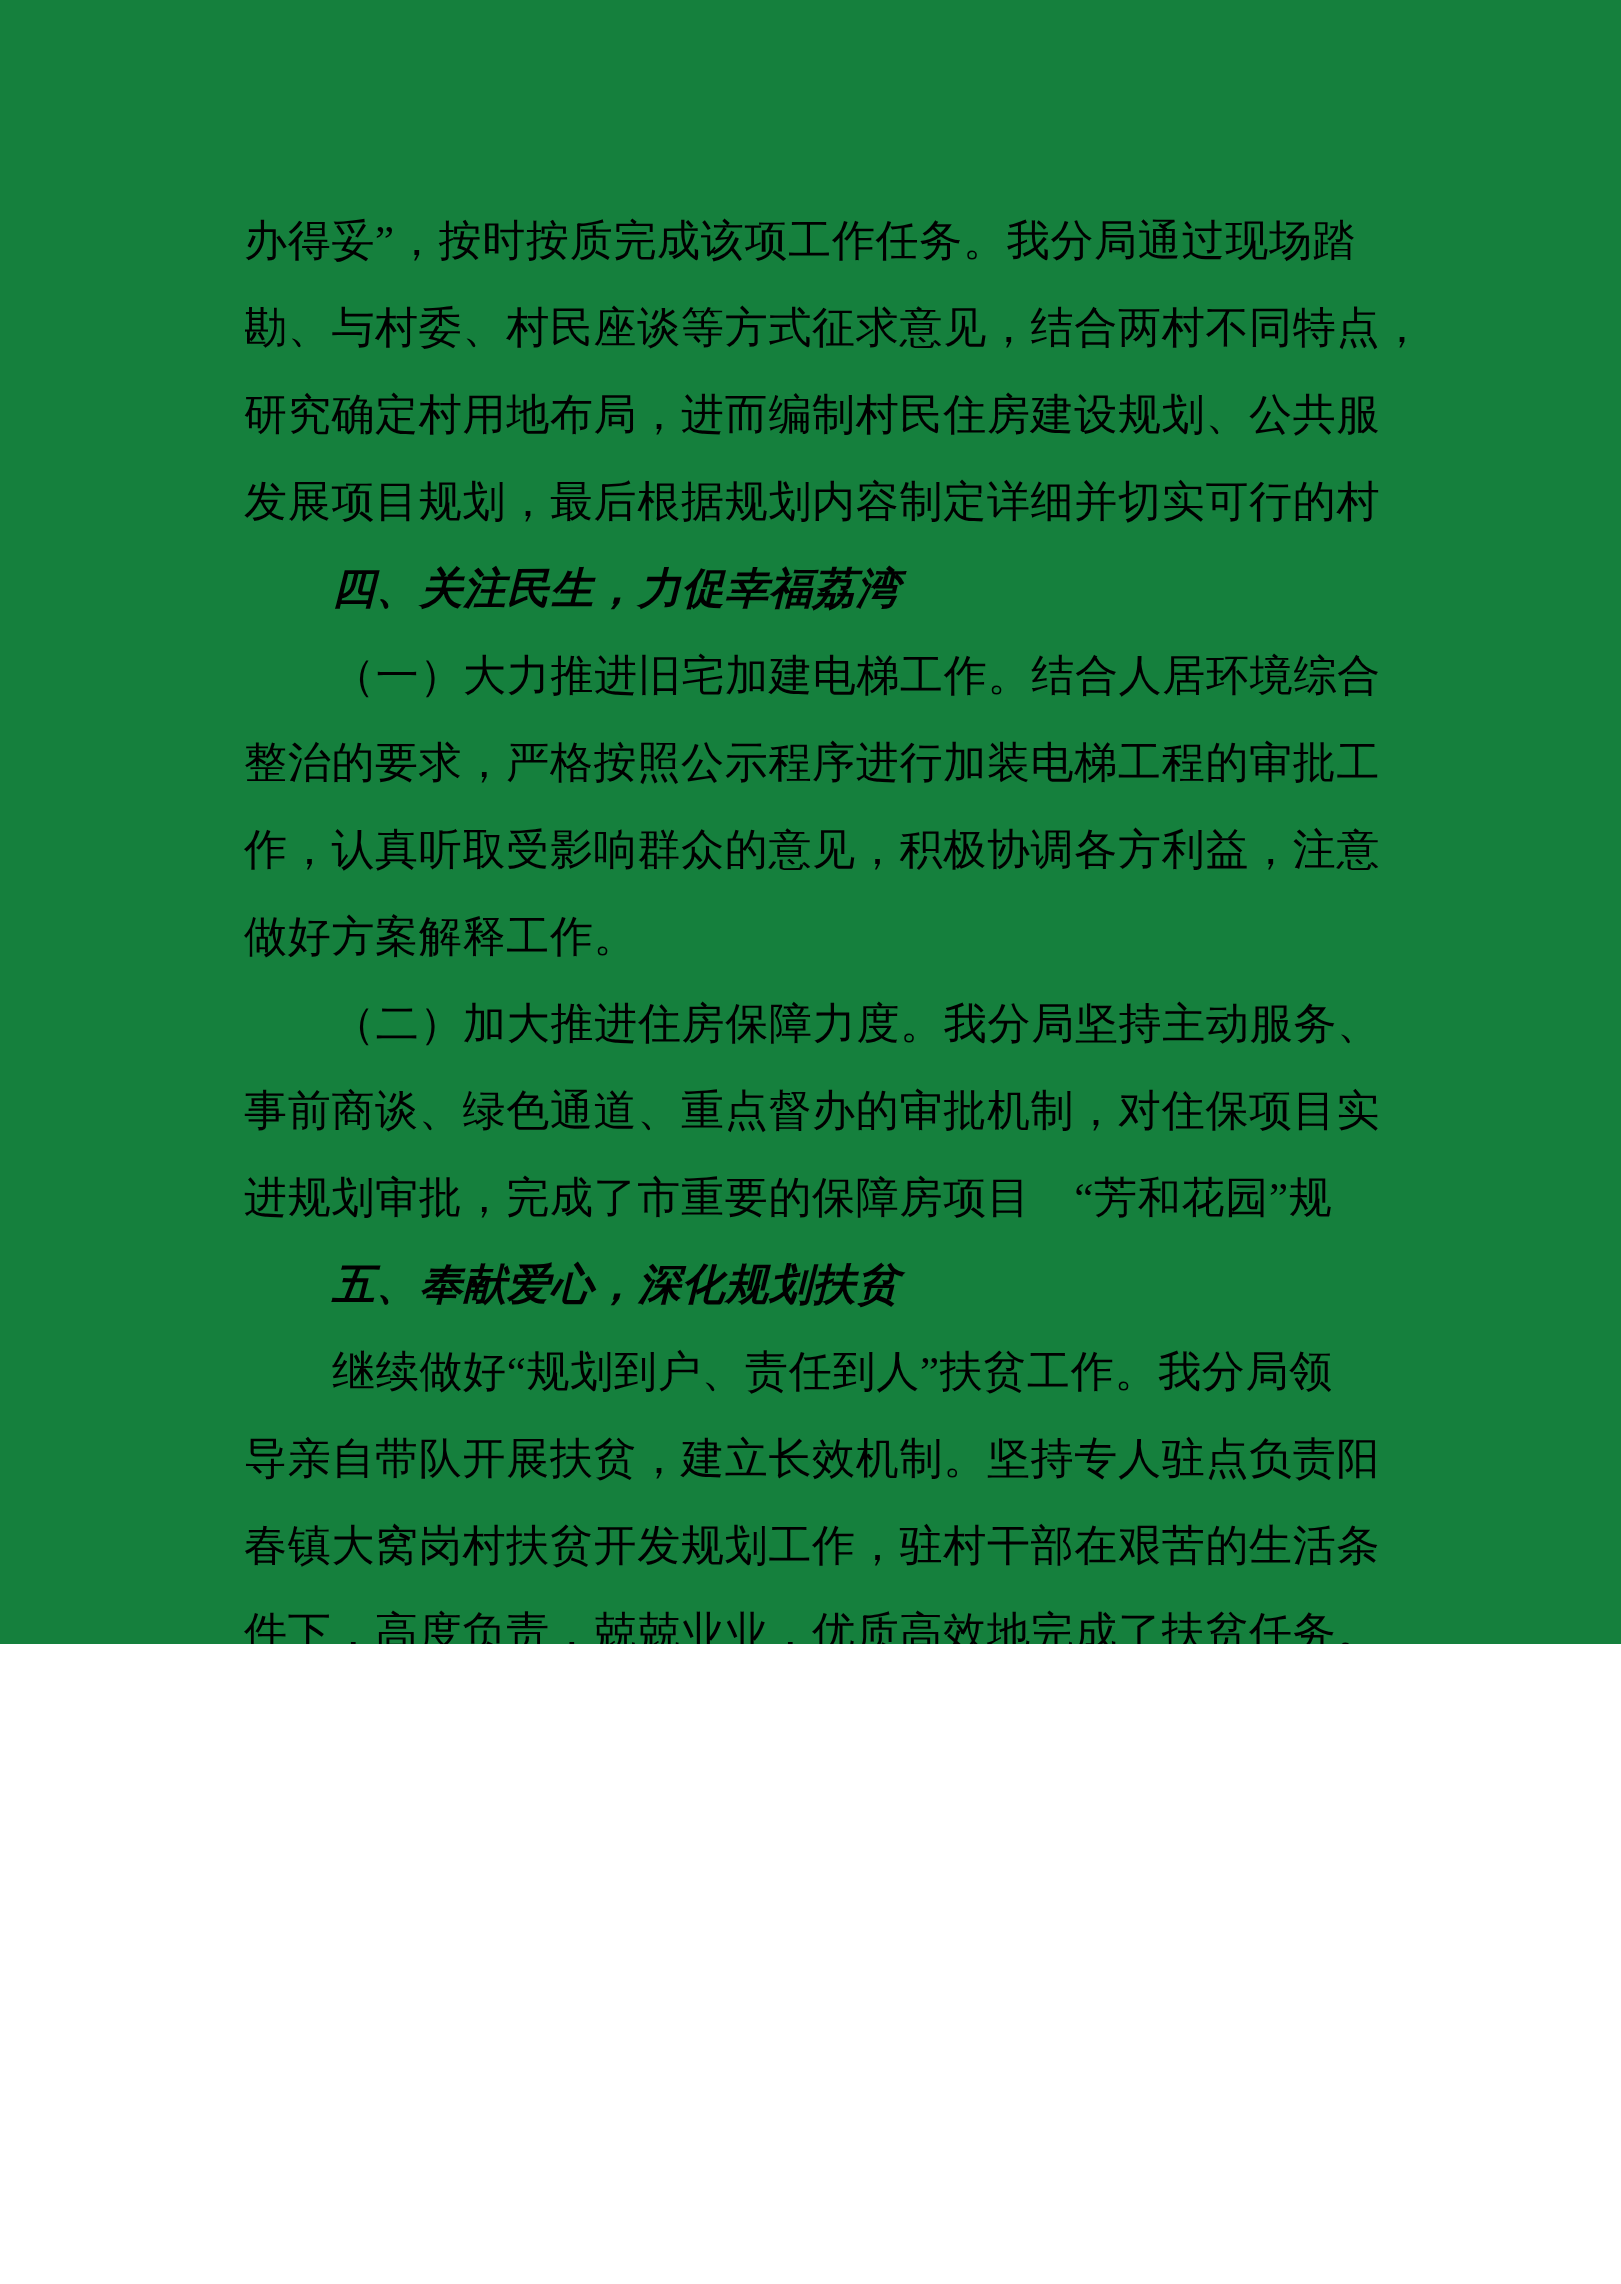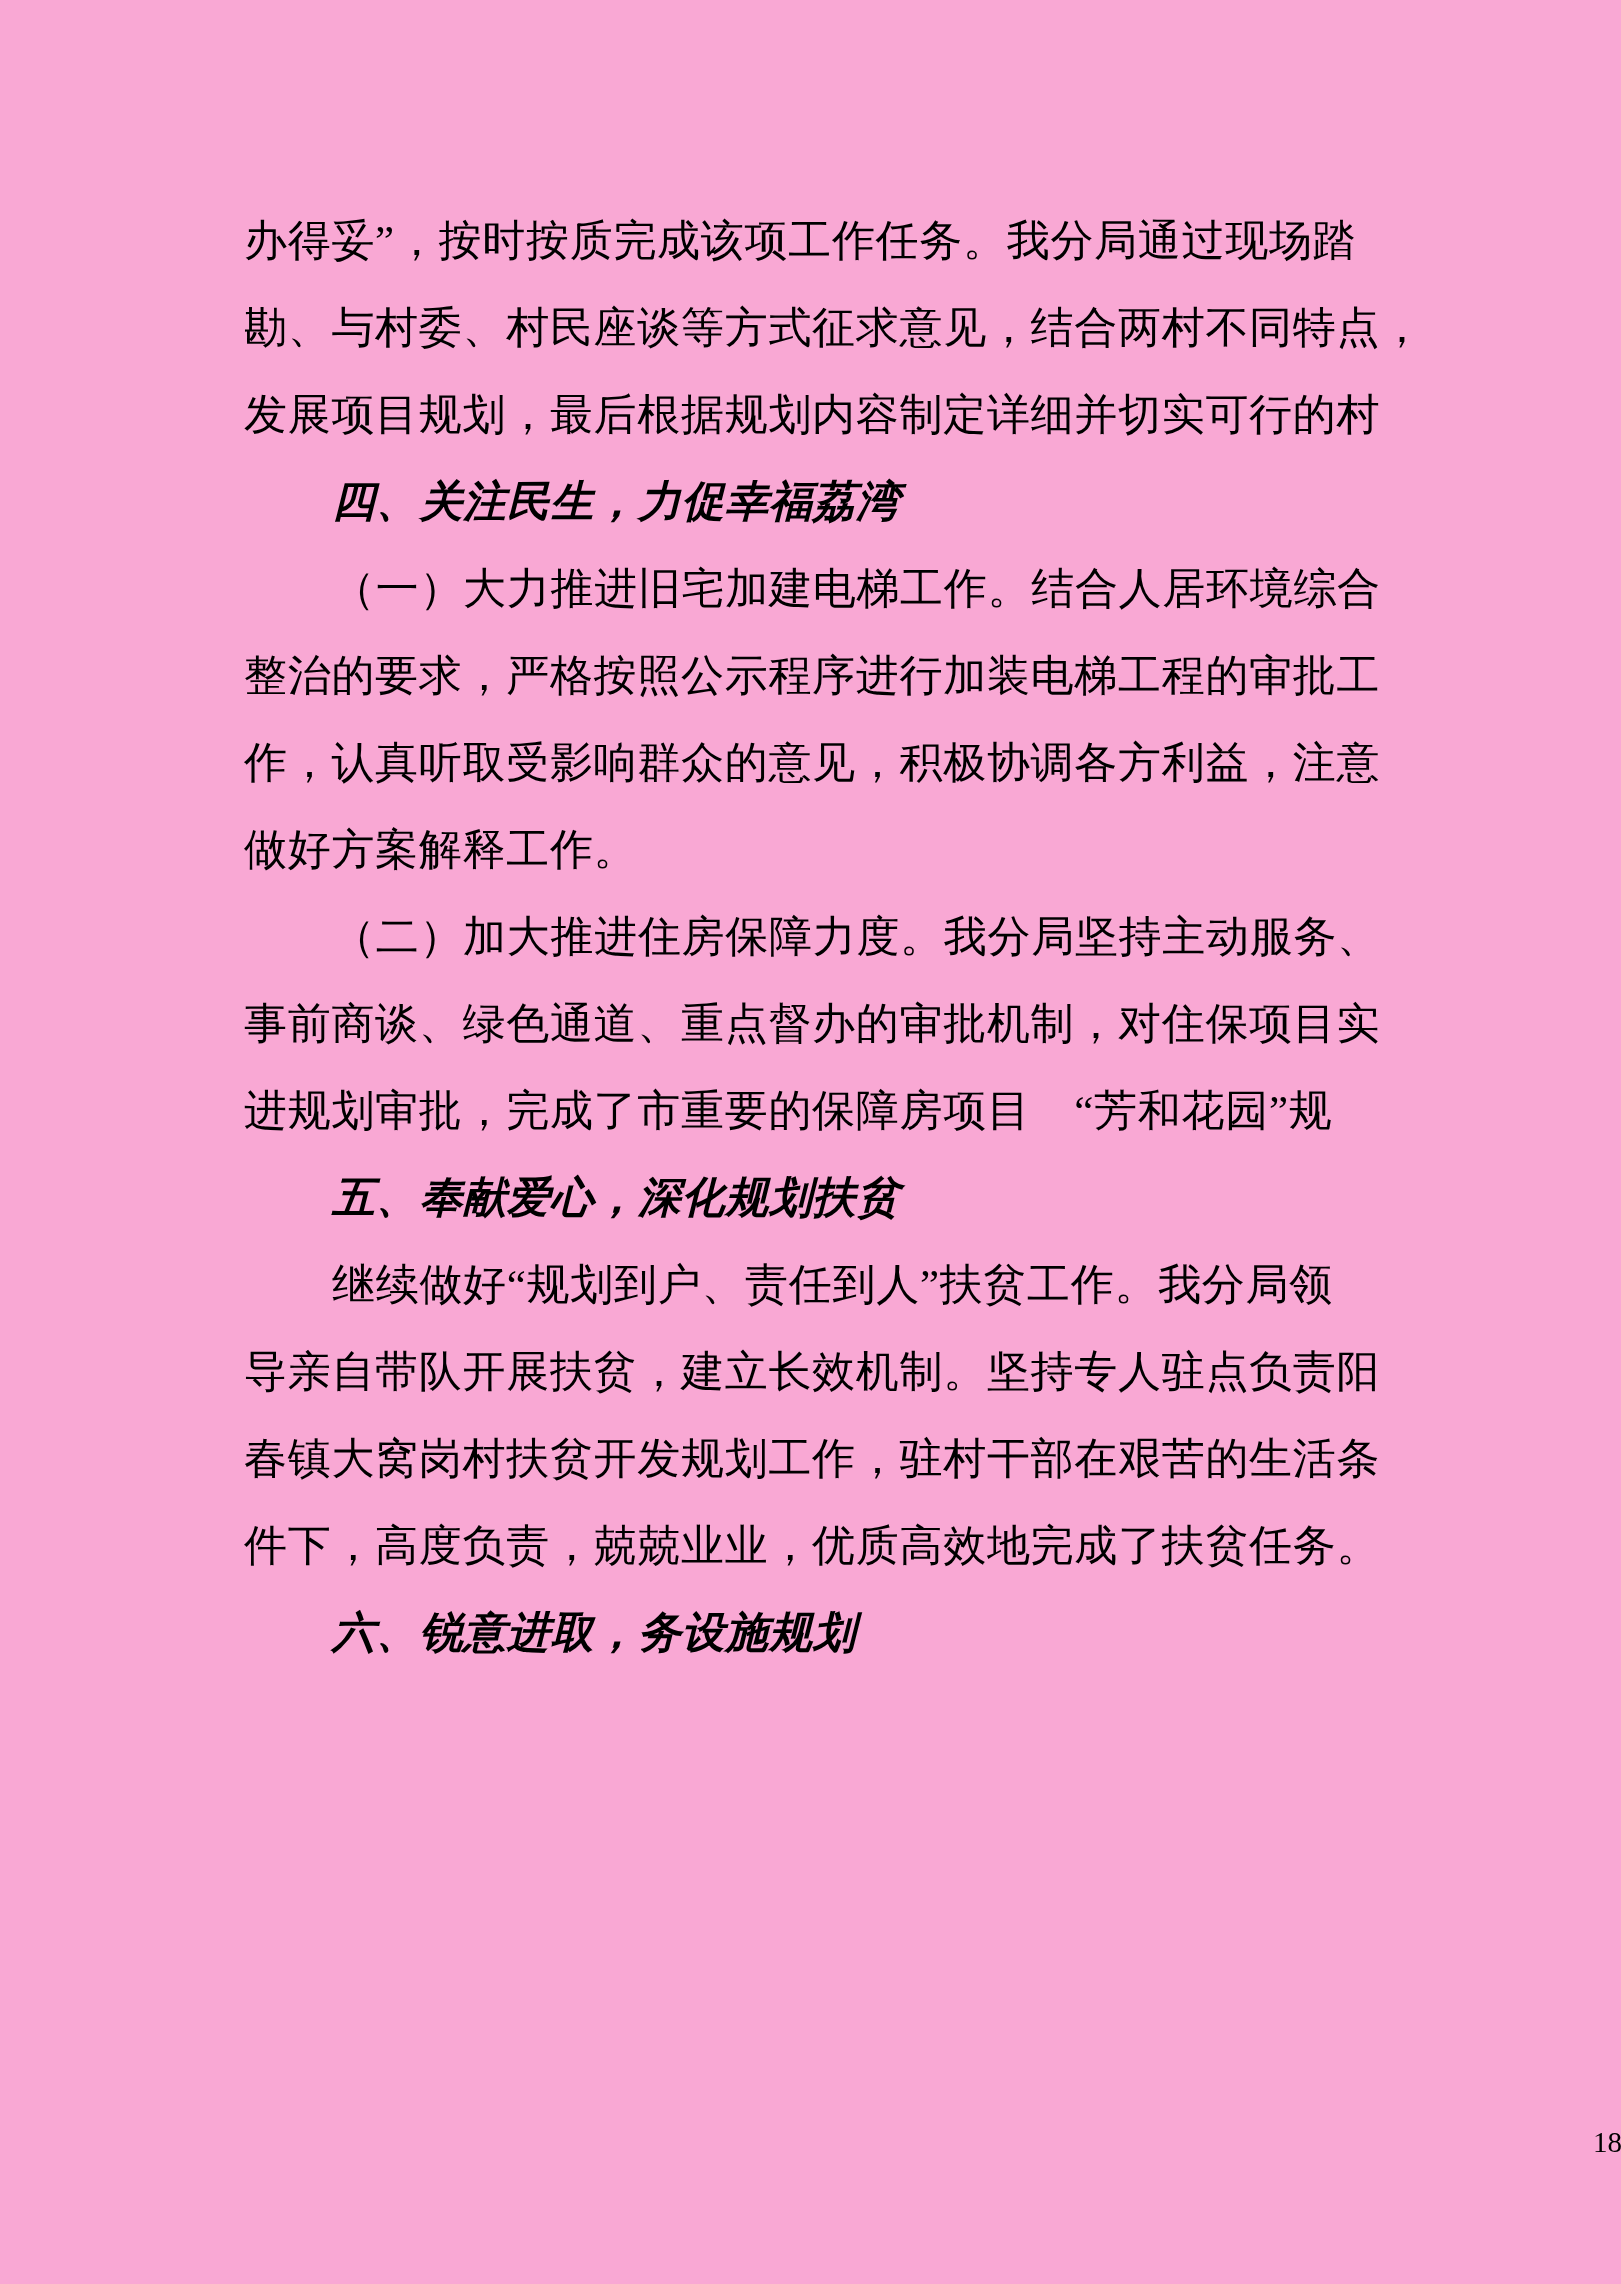--- a/index.html
+++ b/index.html
@@ -3,22 +3,22 @@
 <meta charset="utf-8">
 <style>
   html, body {
     margin: 0;
     padding: 0;
     background: #ffffff;
   }
   .page {
     position: relative;
     width: 1622px;
-    height: 2284px;
-    background: #f9a8d4;
+    height: 1644px;
+    background: #15803d;
     overflow: hidden;
     font-family: "Liberation Serif", "DejaVu Serif", serif;
     color: #000000;
   }
   .content {
     position: absolute;
     left: 244px;
     top: 197px;
     width: 1150px;
   }
@@ -49,20 +49,21 @@
     color: #000000;
   }
 </style>
 </head>
 <body>
 
 <div class="page">
   <div class="content">
     <div class="line">办得妥”，按时按质完成该项工作任务。我分局通过现场踏</div>
     <div class="line">勘、与村委、村民座谈等方式征求意见，结合两村不同特点，</div>
+    <div class="line">研究确定村用地布局，进而编制村民住房建设规划、公共服</div>
     <div class="line">发展项目规划，最后根据规划内容制定详细并切实可行的村</div>
     <div class="line indent bold">四、关注民生，力促幸福荔湾</div>
     <div class="line indent">（一）大力推进旧宅加建电梯工作。结合人居环境综合</div>
     <div class="line">整治的要求，严格按照公示程序进行加装电梯工程的审批工</div>
     <div class="line">作，认真听取受影响群众的意见，积极协调各方利益，注意</div>
     <div class="line">做好方案解释工作。</div>
     <div class="line indent">（二）加大推进住房保障力度。我分局坚持主动服务、</div>
     <div class="line">事前商谈、绿色通道、重点督办的审批机制，对住保项目实</div>
     <div class="line">进规划审批，完成了市重要的保障房项目　“芳和花园”规</div>
     <div class="line indent bold">五、奉献爱心，深化规划扶贫</div>

